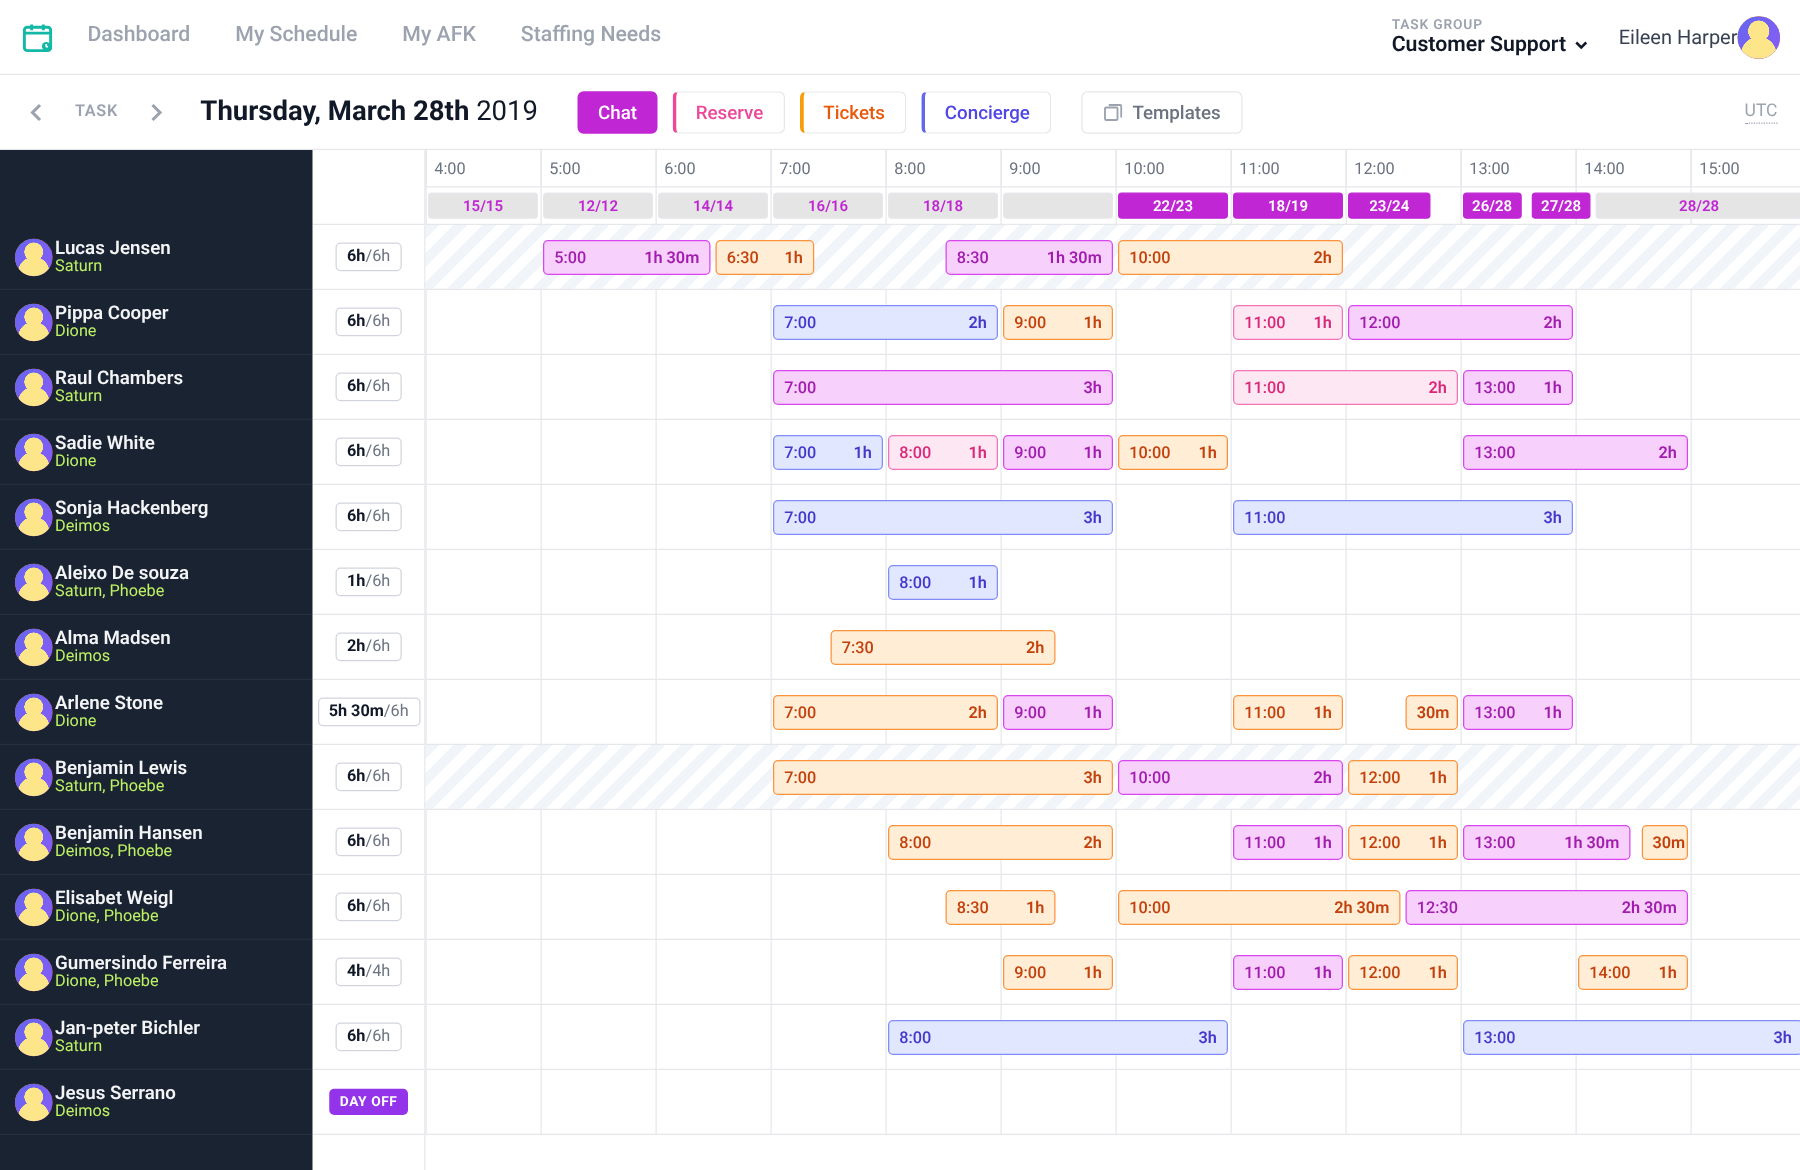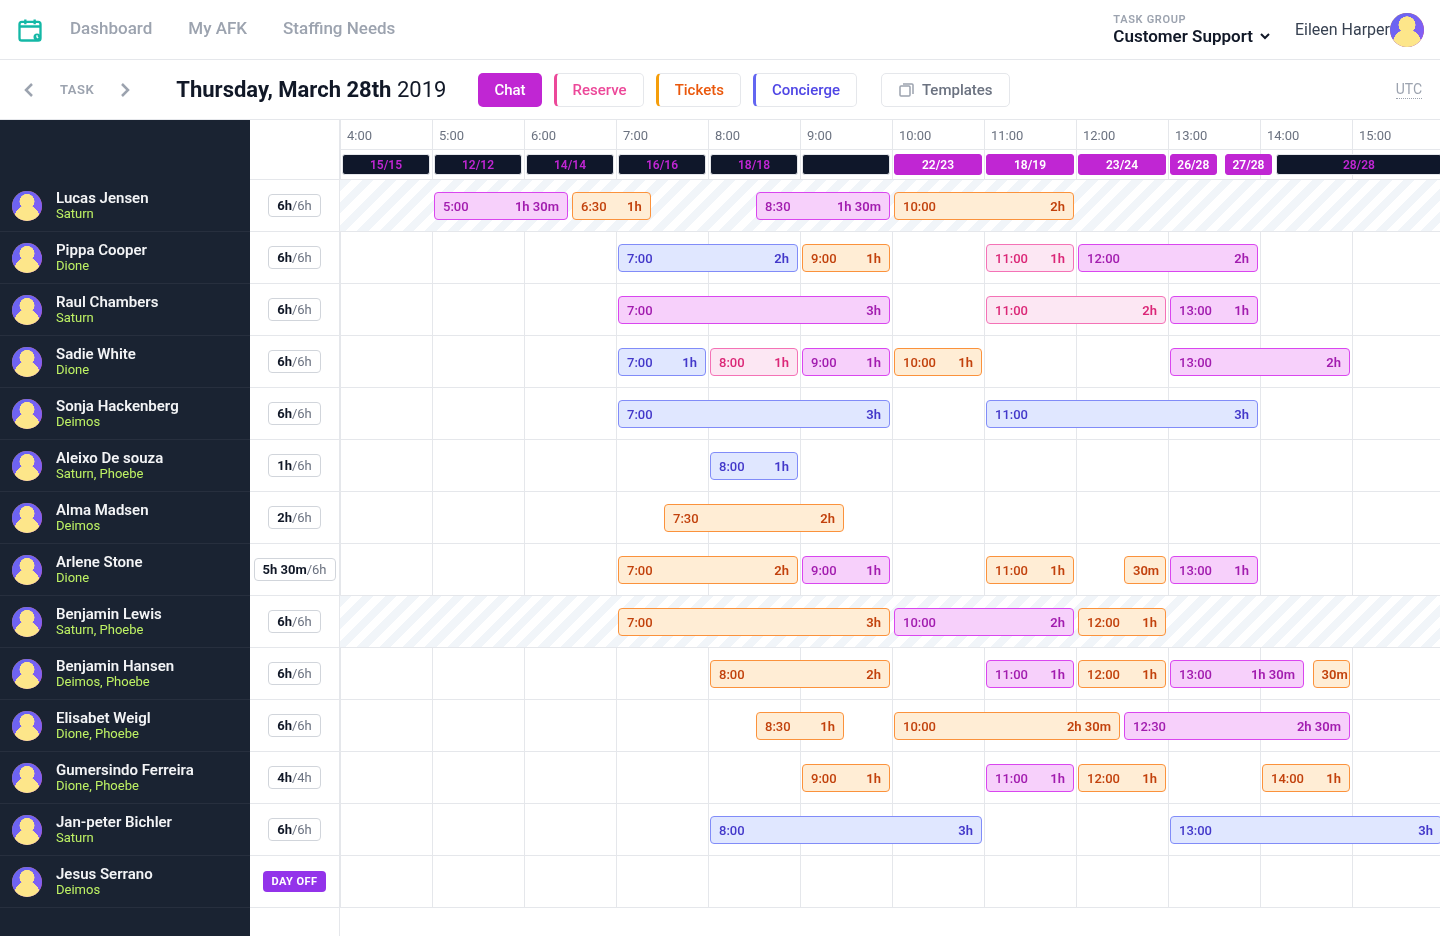--- a/index.html
+++ b/index.html
@@ -33,51 +33,51 @@
   .taskgroup{margin-right:24px;text-align:left}
   .taskgroup .lbl{font-size:11px;letter-spacing:.06em;color:var(--text-light);font-weight:600}
   .taskgroup .val{font-size:17px;font-weight:600;color:#111827;display:flex;align-items:center;gap:6px}
   .user{display:flex;align-items:center;font-size:16px;color:#374151}
   .avatar{width:34px;height:34px;border-radius:50%;background:linear-gradient(135deg,#f59e0b,#ef4444);position:relative;overflow:hidden;flex-shrink:0}
   .avatar::after{content:'';position:absolute;inset:0;background:radial-gradient(circle at 50% 35%,#fde68a 0 30%,transparent 31%),radial-gradient(circle at 50% 90%,#fde68a 0 40%,transparent 41%),linear-gradient(135deg,#6366f1,#8b5cf6)}
   
   .toolbar{height:var(--tool-h);display:flex;align-items:center;gap:12px;padding:0 18px;border-bottom:1px solid var(--border)}
   .nav-arrow{width:24px;height:24px;display:flex;align-items:center;justify-content:center;color:var(--text-light);cursor:pointer}
   .today-btn{font-size:13px;font-weight:600;letter-spacing:.04em;color:var(--text-light);cursor:pointer;padding:0 6px}
-  .date-title{font-size:22px;color:#111827;margin-left:28px;margin-right:20px}
+  .date-title{font-size:22px;color:#111827;margin-left:12px;margin-right:20px}
   .date-title .bold{font-weight:700}
   .pill{height:34px;padding:0 16px;display:flex;align-items:center;border-radius:5px;font-size:15px;font-weight:500;cursor:pointer}
   .pill-chat{background:#c026d3;color:#fff}
   .pill-reserve{border:1px solid var(--border);border-left:3px solid #ec4899;color:#ec4899;background:#fff}
   .pill-tickets{border:1px solid var(--border);border-left:3px solid #f59e0b;color:#ea580c;background:#fff}
   .pill-concierge{border:1px solid var(--border);border-left:3px solid #6366f1;color:#4f46e5;background:#fff}
   .pill-templates{border:1px solid var(--border);color:var(--text-muted);background:#fff;gap:8px;margin-left:12px}
   .tz{margin-left:auto;font-size:14px;color:var(--text-light);border-bottom:1px dotted var(--text-light);padding-bottom:1px;cursor:pointer}
   
   .main{position:absolute;top:calc(var(--head-h) + var(--tool-h));bottom:0;left:0;right:0;display:flex;overflow:hidden}
   .sidebar{width:var(--side-w);background:var(--sidebar-bg);color:var(--sidebar-text);overflow-y:auto;flex-shrink:0}
   .sidebar-spacer{height:calc(var(--time-h) + var(--cap-h))}
-  .person{height:var(--row-h);display:flex;align-items:center;gap:14px;padding:0 12px;border-bottom:1px solid rgba(255,255,255,.06)}
+  .person{height:var(--row-h);display:flex;align-items:center;gap:2px;padding:0 12px;border-bottom:1px solid rgba(255,255,255,.06)}
   .person .avatar{width:30px;height:30px}
   .person .name{font-size:15px;font-weight:600;line-height:1.1}
   .person .team{font-size:13px;color:#bef264;line-height:1.1}
   .content{flex:1;display:flex;overflow-x:auto;overflow-y:hidden}
   .hours-col{width:var(--hr-col-w);flex-shrink:0;border-right:1px solid var(--border)}
   .hours-col .top-pad{height:calc(var(--time-h) + var(--cap-h));border-bottom:1px solid var(--border)}
   .hours-cell{height:var(--row-h);display:flex;align-items:center;justify-content:center;border-bottom:1px solid var(--border)}
   .hours-pill{background:#fff;border:1px solid var(--border-dark);border-radius:4px;padding:3px 8px;font-size:13px;color:var(--text-muted)}
   .hours-pill .num{font-weight:700;color:#111827}
   .dayoff-pill{background:#9333ea;color:#fff;font-size:11px;font-weight:700;letter-spacing:.04em;border-radius:4px;padding:4px 8px}
   .grid-wrap{position:relative;flex:1;min-width:0}
   .grid-inner{position:relative}
   .time-header{height:var(--time-h);position:relative;border-bottom:1px solid var(--border)}
   .time-tick{position:absolute;top:0;height:var(--time-h);display:flex;align-items:center;font-size:13px;color:var(--text-muted);padding-left:6px;border-left:1px solid var(--border)}
   .cap-row{height:var(--cap-h);position:relative;border-bottom:1px solid var(--border)}
   .cap-cell{position:absolute;top:4px;bottom:4px;border:1px solid #e5e7eb;border-radius:3px;display:flex;align-items:center;justify-content:center;font-size:12px;font-weight:600}
-  .cap-cell.low{color:#c026d3;background:#0f172a}
+  .cap-cell.low{color:#c026d3;background:#e5e5e5}
   .cap-cell.hot{color:#fff;background:#c026d3;border-color:#c026d3}
   .rows{position:relative}
   .row{height:var(--row-h);border-bottom:1px solid var(--border);position:relative}
   .row.striped{background:repeating-linear-gradient(135deg,#f1f5f9 0 8px,#fff 8px 16px)}
   .gridlines{position:absolute;inset:0;pointer-events:none}
   .gline{position:absolute;top:0;bottom:0;border-left:1px solid var(--border)}
   .block{position:absolute;top:12px;height:28px;border-radius:4px;display:flex;align-items:center;justify-content:space-between;padding:0 8px;font-size:13px;font-weight:600;cursor:grab;border:1px solid transparent;white-space:nowrap;overflow:hidden}
   .block .t{font-weight:500}
   .block.chat{background:#f7d0fb;border-color:#d946ef;color:#a21caf}
   .block.reserve{background:#fce7f3;border-color:#f472b6;color:#db2777}
@@ -92,20 +92,21 @@
   <div class="logo">
     <svg width="28" height="28" viewBox="0 0 24 24" fill="none" stroke="#14b8a6" stroke-width="2">
         <rect x="3" y="5" width="18" height="16" rx="2"></rect>
         <path d="M3 9h18M8 3v4M16 3v4"></path>
         <circle cx="18" cy="18" r="3" fill="#14b8a6" stroke="none"></circle>
         <path d="M18 16.5v1.5l1 .7" stroke="#fff" stroke-width="1.2"></path>
       </svg>
   </div>
   <div id="nav-items" style="display: flex;">
       <div class="nav-item">Dashboard</div>
+      <div class="nav-item">My Schedule</div>
       <div class="nav-item">My AFK</div>
       <div class="nav-item">Staffing Needs</div>
     </div>
   <div class="spacer"></div>
   <div class="taskgroup">
     <div class="lbl">TASK GROUP</div>
     <div class="val">
         <span>Customer Support</span>
       <svg width="12" height="12" viewBox="0 0 12 12">
           <path d="M2 4l4 4 4-4" fill="none" stroke="#111827" stroke-width="2"></path>
@@ -331,21 +332,21 @@
           </div>
         <div class="cap-row" id="cap-row">
             <div class="cap-cell low" style="left: 2px; width: 88px;">15/15</div>
             <div class="cap-cell low" style="left: 94px; width: 88px;">12/12</div>
             <div class="cap-cell low" style="left: 186px; width: 88px;">14/14</div>
             <div class="cap-cell low" style="left: 278px; width: 88px;">16/16</div>
             <div class="cap-cell low" style="left: 370px; width: 88px;">18/18</div>
             <div class="cap-cell low" style="left: 462px; width: 88px;"></div>
             <div class="cap-cell hot" style="left: 554px; width: 88px;">22/23</div>
             <div class="cap-cell hot" style="left: 646px; width: 88px;">18/19</div>
-            <div class="cap-cell hot" style="left: 738px; width: 88px;">23/24</div>
+            <div class="cap-cell hot" style="left: 738px; width: 66px;">23/24</div>
             <div class="cap-cell hot" style="left: 830px; width: 46.6px;">26/28</div>
             <div class="cap-cell hot" style="left: 885.2px; width: 46.6px;">27/28</div>
             <div class="cap-cell low" style="left: 935.8px; width: 166.2px;">28/28</div>
           </div>
         <div class="rows" id="rows">
             <div class="row striped">
               <div class="block chat" style="left: 94px; width: 134px;">
                 <span class="t">5:00</span>
                 <span>1h 30m</span>
               </div>

